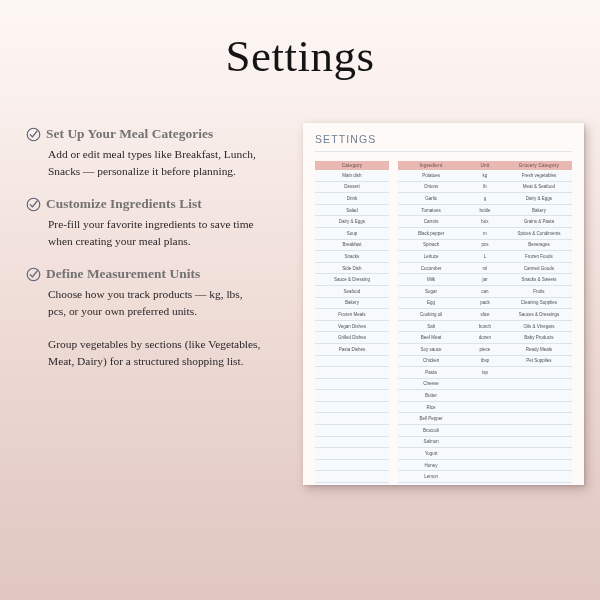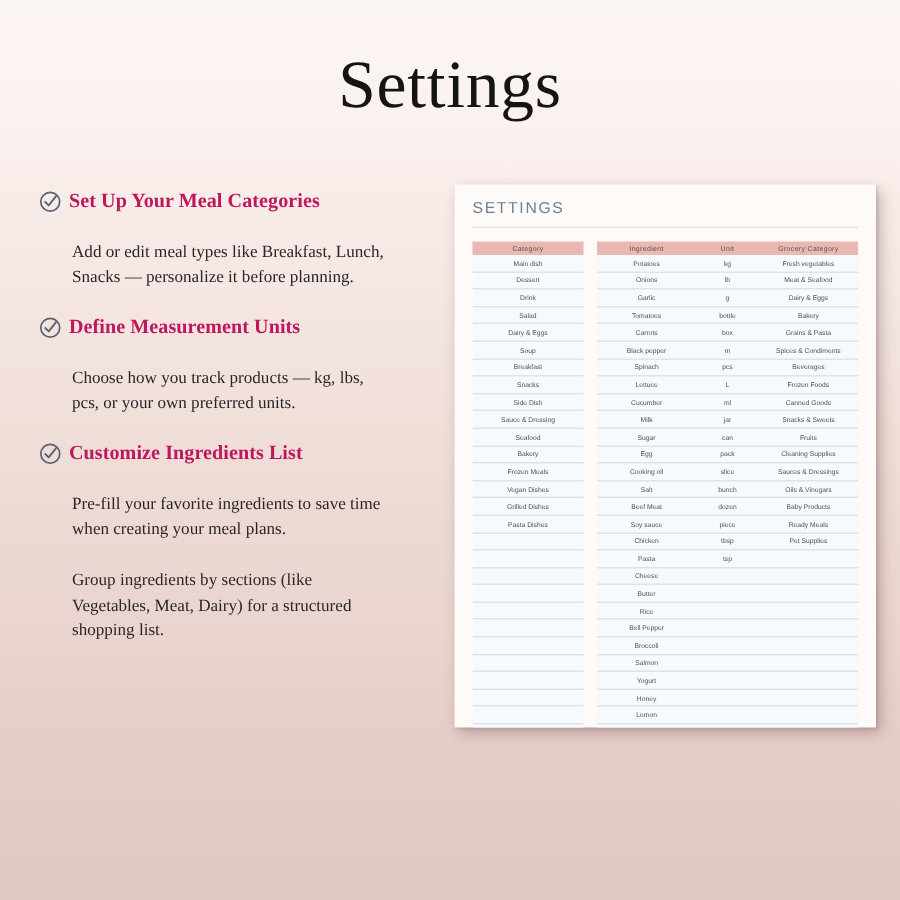--- a/index.html
+++ b/index.html
@@ -54,26 +54,26 @@
     flex: 0 0 auto;
     width: 15px;
     height: 15px;
     margin-top: 1px;
   }
   .check-icon svg { display: block; }
   .feature-title {
     font-family: "Liberation Serif", "DejaVu Serif", serif;
     font-size: 13.4px;
     font-weight: bold;
-    color: #be185d;
+    color: #737373;
     line-height: 16px;
     letter-spacing: 0.05px;
   }
   .feature-desc {
-    margin: 18px 0 0 22px;
+    margin: 4px 0 0 22px;
     font-family: "Liberation Serif", "DejaVu Serif", serif;
     font-size: 11.4px;
     font-weight: 400;
     color: #2a2628;
     line-height: 16.5px;
     max-width: 214px;
   }
 
   
   .doc-card {
@@ -171,40 +171,40 @@
   </div>
 
   <div class="feature">
     <div class="feature-head">
       <span class="check-icon">
         <svg viewBox="0 0 20 20" width="15" height="15">
           <circle cx="10" cy="10" r="8.4" fill="none" stroke="#5a6277" stroke-width="1.5"></circle>
           <path d="M5.6 10.2 L8.6 13.2 L15 5.2" fill="none" stroke="#5a6277" stroke-width="1.7" stroke-linecap="round" stroke-linejoin="round"></path>
         </svg>
       </span>
-      <span class="feature-title">Define Measurement Units</span>
+      <span class="feature-title">Customize Ingredients List</span>
     </div>
-    <div class="feature-desc">Choose how you track products — kg, lbs, pcs, or your own preferred units.</div>
+    <div class="feature-desc">Pre-fill your favorite ingredients to save time when creating your meal plans.</div>
   </div>
 
   <div class="feature">
     <div class="feature-head">
       <span class="check-icon">
         <svg viewBox="0 0 20 20" width="15" height="15">
           <circle cx="10" cy="10" r="8.4" fill="none" stroke="#5a6277" stroke-width="1.5"></circle>
           <path d="M5.6 10.2 L8.6 13.2 L15 5.2" fill="none" stroke="#5a6277" stroke-width="1.7" stroke-linecap="round" stroke-linejoin="round"></path>
         </svg>
       </span>
-      <span class="feature-title">Customize Ingredients List</span>
+      <span class="feature-title">Define Measurement Units</span>
     </div>
-    <div class="feature-desc">Pre-fill your favorite ingredients to save time when creating your meal plans.</div>
+    <div class="feature-desc">Choose how you track products — kg, lbs, pcs, or your own preferred units.</div>
   </div>
 
   <div class="feature">
-    <div class="feature-desc">Group ingredients by sections (like Vegetables, Meat, Dairy) for a structured shopping list.</div>
+    <div class="feature-desc">Group vegetables by sections (like Vegetables, Meat, Dairy) for a structured shopping list.</div>
   </div>
 </div>
 
 <div class="doc-card">
   <div class="doc-inner">
     <div class="doc-title">SETTINGS</div>
     <div class="doc-rule"></div>
 
     <div class="tables">
       <div class="tbl-left">

